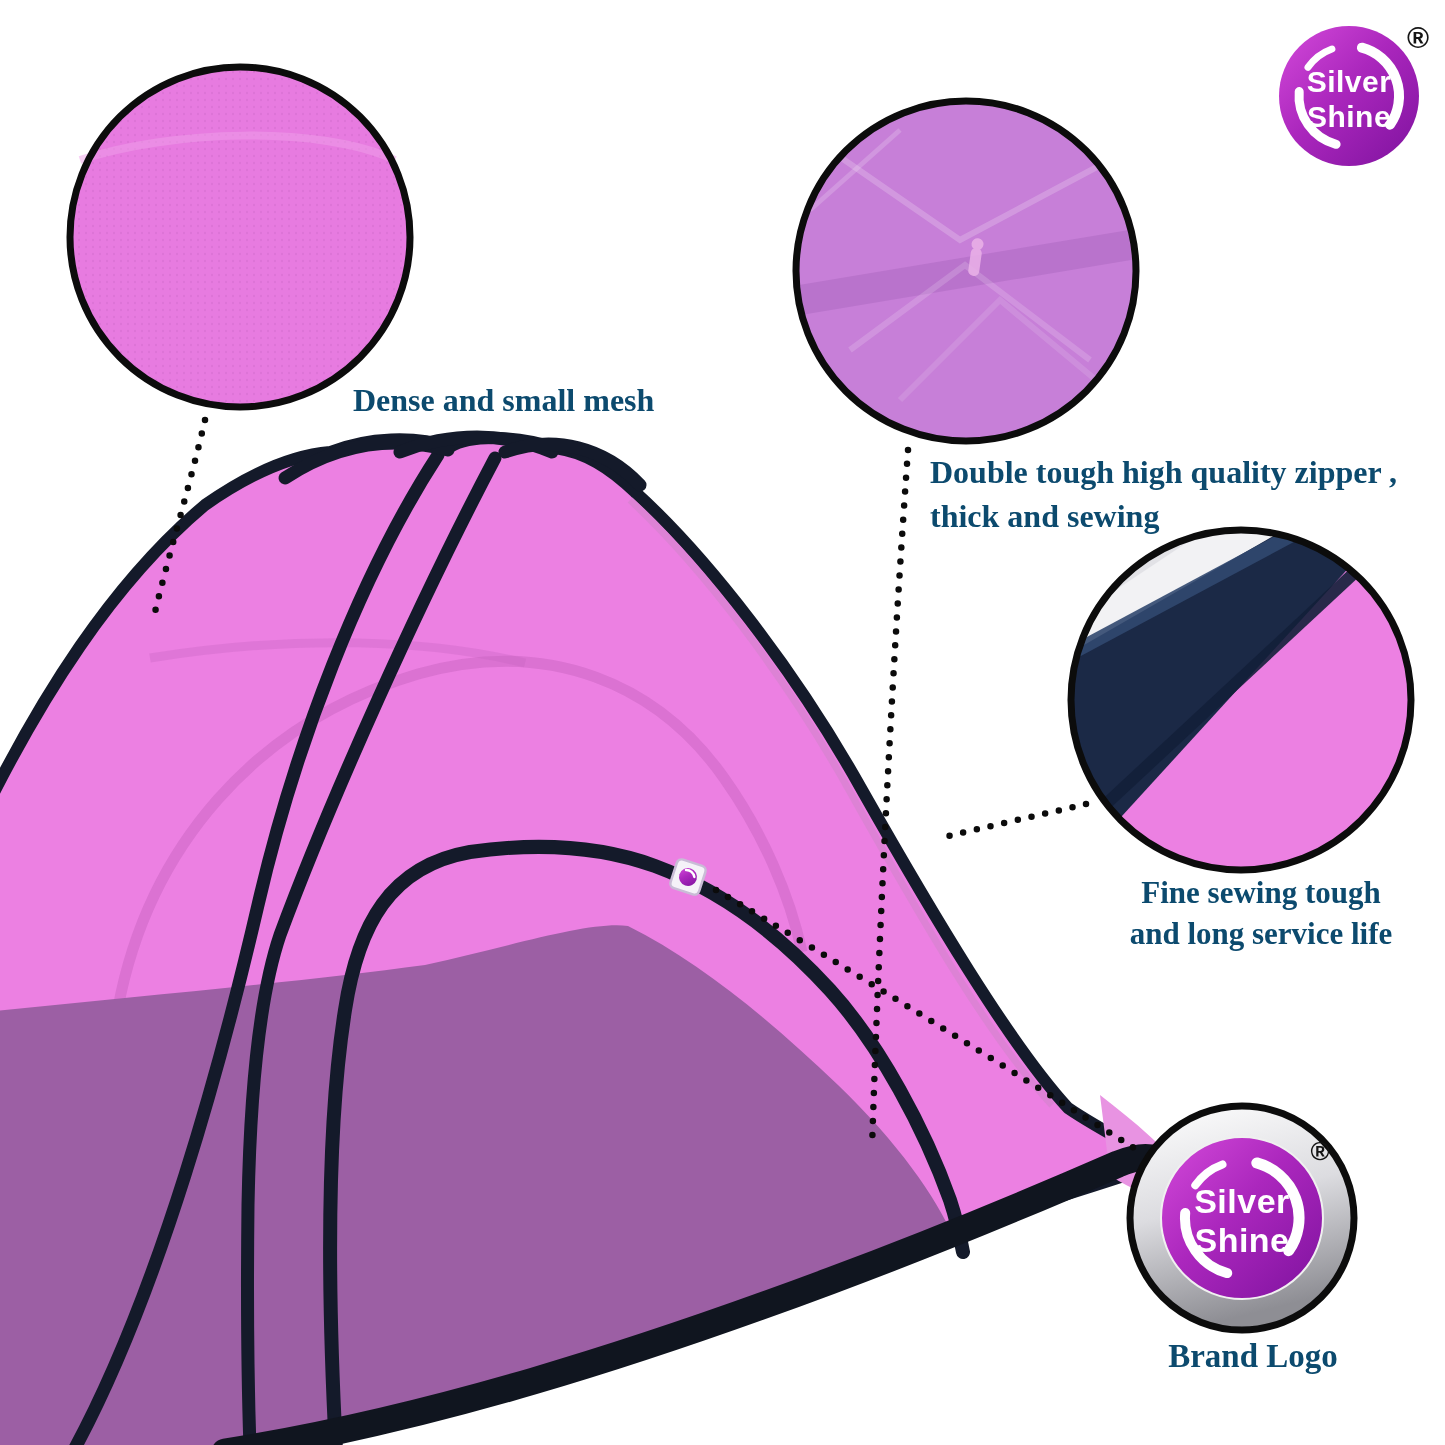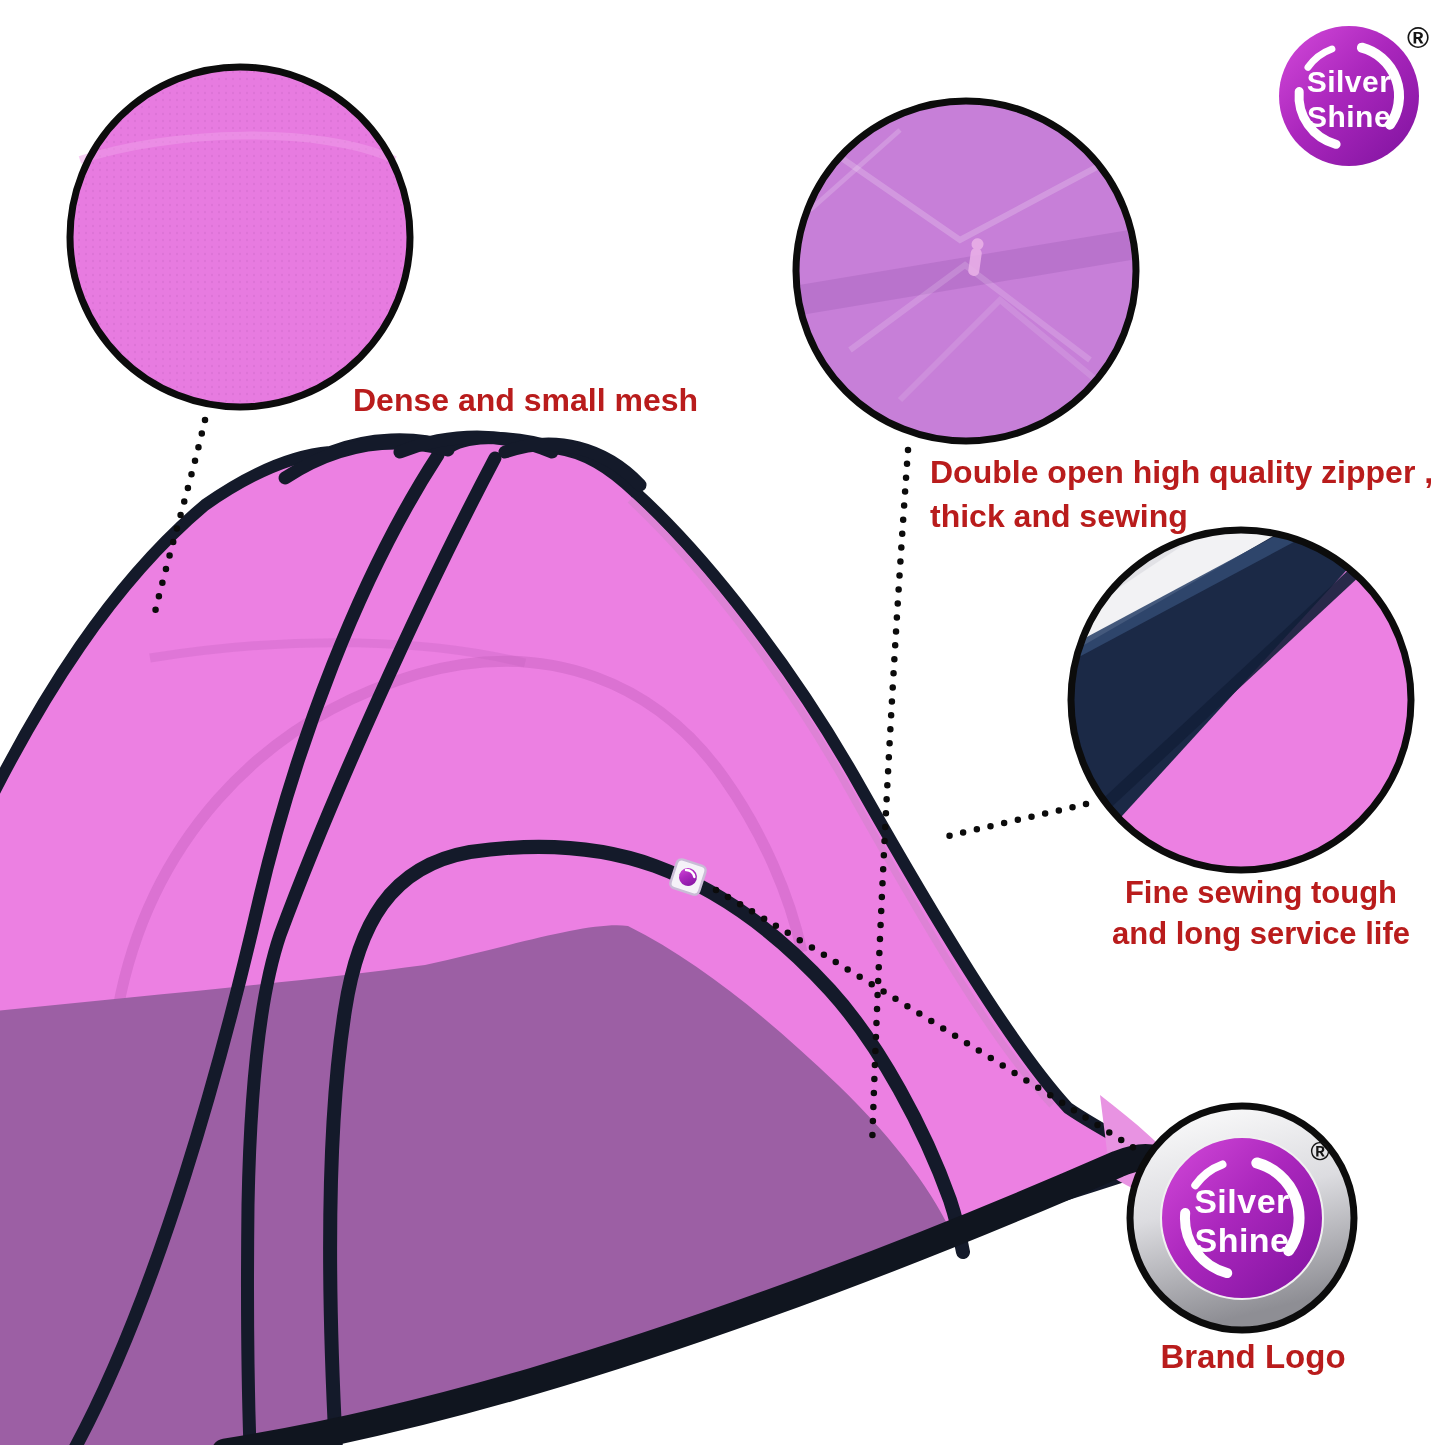--- a/index.html
+++ b/index.html
@@ -6,23 +6,23 @@
   #stage{
     position:relative;
     width:1445px;height:1445px;
     background:#ffffff;
     overflow:hidden;
     font-family:"Liberation Sans", sans-serif;
   }
   #tent-svg{position:absolute;left:0;top:0;width:1445px;height:1445px;}
   .label{
     position:absolute;
-    color:#b91c1c;
+    color:#0c4a6e;
     font-weight:bold;
-    font-family:Liberation Sans, sans-serif;
+    font-family:Liberation Serif, serif;
     white-space:nowrap;
   }
   #mesh-label{left:353px;top:382px;font-size:32px;}
   #zipper-label{left:930px;top:450px;font-size:32px;line-height:44px;}
   #sewing-label{left:1096px;top:872px;width:330px;text-align:center;font-size:31px;line-height:41px;}
   #brand-caption{left:1118px;top:1338px;width:270px;text-align:center;font-size:33px;}
   svg text{font-family:"Liberation Sans", sans-serif;font-weight:bold;}
   .logo-word{fill:#ffffff;letter-spacing:0.5px;}
   .reg-mark{fill:#141414;}
 </style>
@@ -155,21 +155,21 @@
       </g>
       <text class="logo-word" x="1349" y="92" font-size="30" text-anchor="middle">Silver</text>
       <text class="logo-word" x="1349" y="127" font-size="30" text-anchor="middle">Shine</text>
       <text class="reg-mark" x="1418" y="48" font-size="30" text-anchor="middle">®</text>
     </g>
   </svg>
 
   <div class="label" id="mesh-label">Dense and small mesh</div>
 
   <div class="label" id="zipper-label">
-    <div>Double open high quality zipper ,</div>
+    <div>Double tough high quality zipper ,</div>
     <div>thick and sewing</div>
   </div>
 
   <div class="label" id="brand-caption">Brand Logo</div>
 
   <div class="label" id="sewing-label">
     <div>Fine sewing tough</div>
     <div>and long service life</div>
   </div>
 </div>

